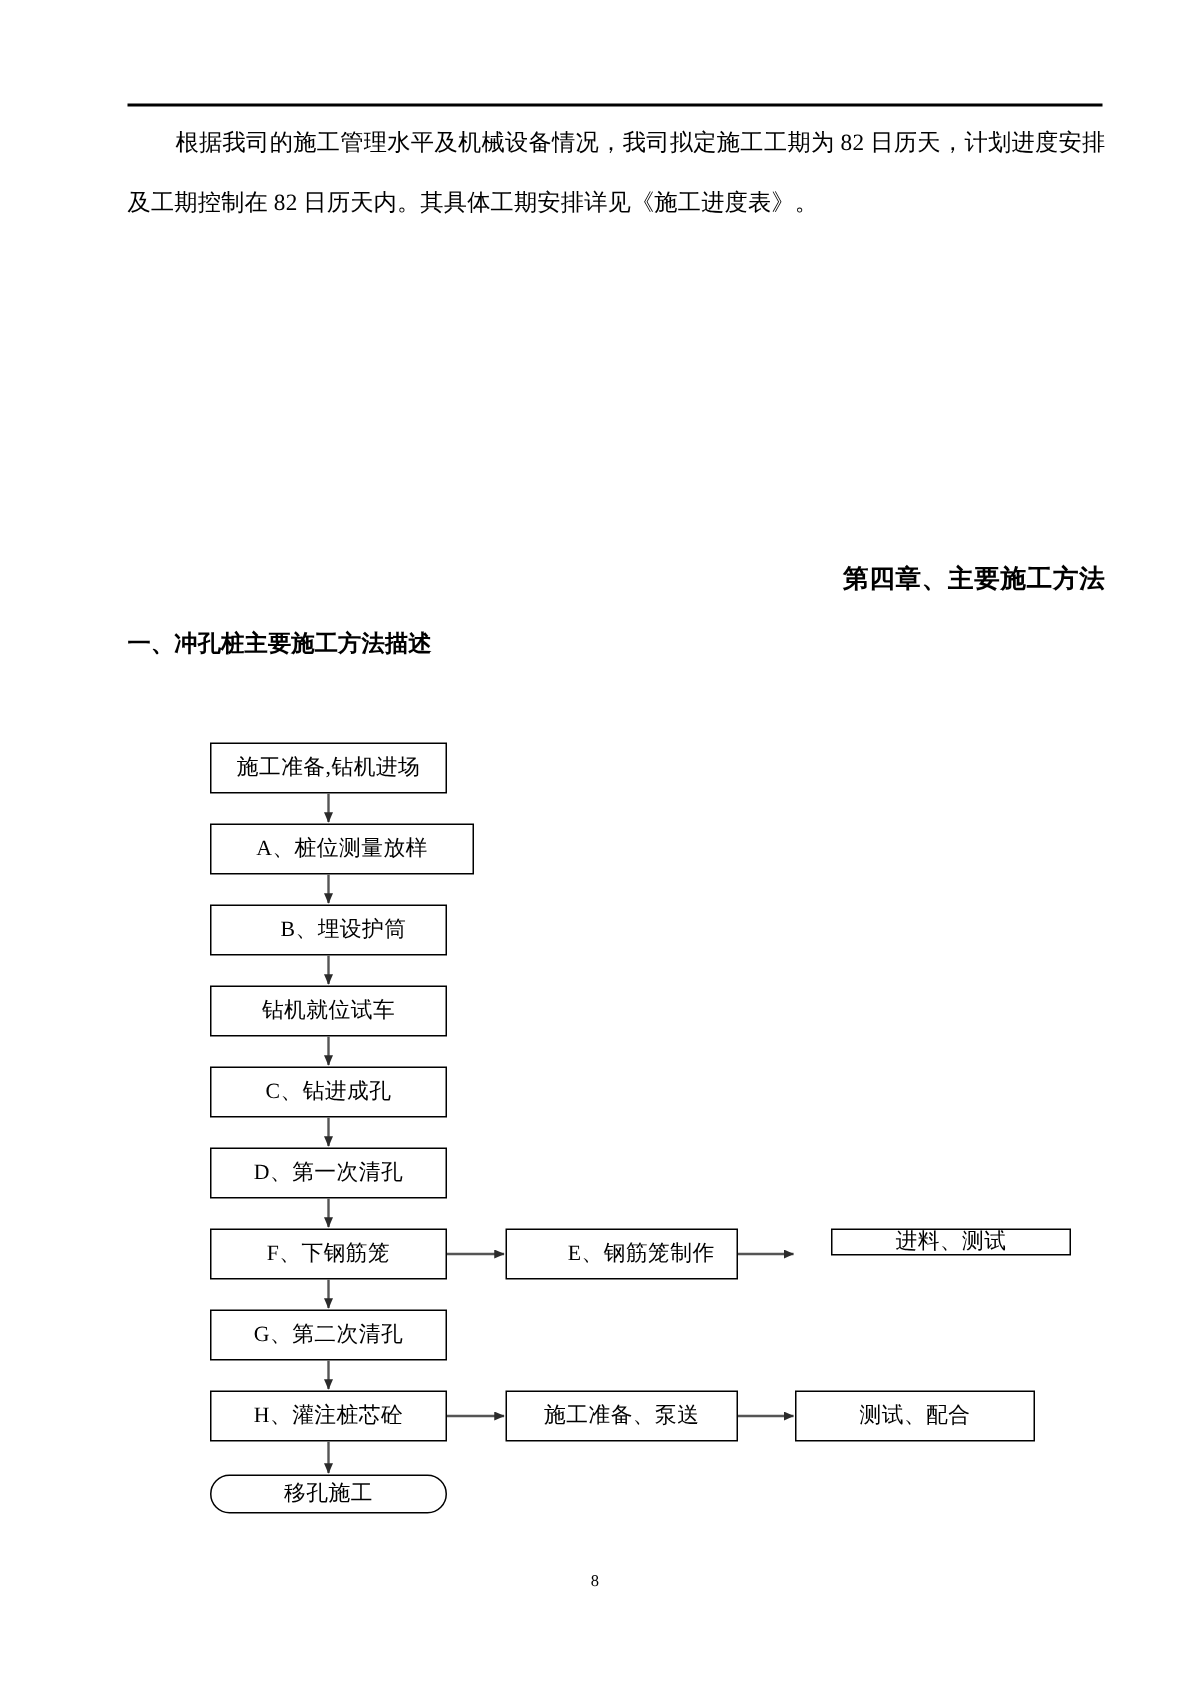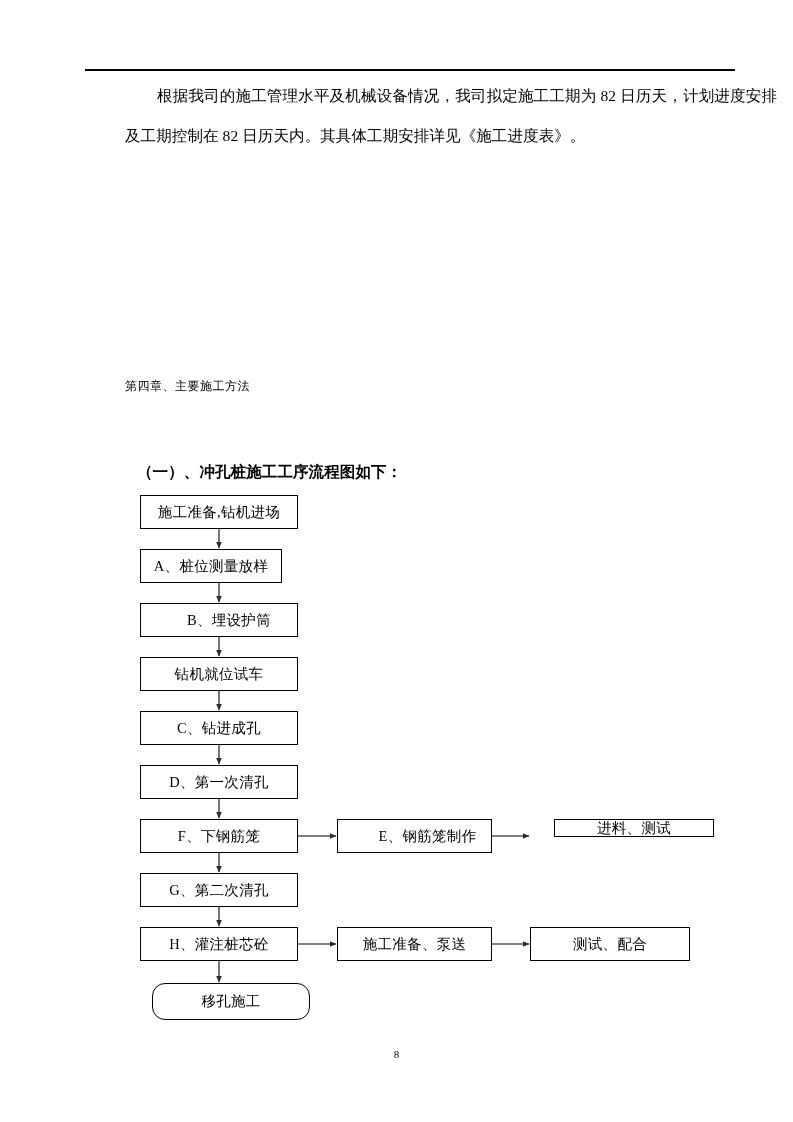--- a/index.html
+++ b/index.html
@@ -36,35 +36,34 @@
   
   .body-text {
     position: absolute;
     left: 85px;
     width: 652px;
     font-size: 15.5px;
     line-height: 40px;
     text-align: justify;
     text-justify: inter-ideograph;
     letter-spacing: 0.1px;
-    margin-left: 40px;
   }
   .para {
     text-indent: 32px;
   }
   .heading-bold {
     font-weight: bold;
     font-size: 15.5px;
     line-height: 40px;
   }
   .chapter-title {
-    font-weight: normal;
-    font-size: 12px;
+    font-weight: bold;
+    font-size: 17px;
     line-height: 40px;
-    text-align: left;
+    text-align: right;
     letter-spacing: 0.5px;
   }
   .sub-heading {
     font-weight: bold;
     font-size: 15.5px;
     line-height: 40px;
     text-indent: 12px;
   }
 
   
@@ -110,22 +109,22 @@
 <div class="page">
 
   <div class="header-rule"></div>
 
   <div class="body-text para" style="top: 76px;">根据我司的施工管理水平及机械设备情况，我司拟定施工工期为 82 日历天，计划进度安排及工期控制在 82 日历天内。其具体工期安排详见《施工进度表》。</div>
 
 
 
   <div class="body-text chapter-title" style="top: 366px;">第四章、主要施工方法</div>
 
+  <div class="body-text heading-bold" style="top: 410px;">一、冲孔桩主要施工方法描述</div>
 
-  <div class="body-text sub-heading" style="top: 452px;">（一）、冲孔桩施工工序流程图如下：</div>
 
   <svg id="flowchart" width="793" height="1122">
     <defs>
       <marker id="arrowhead" markerWidth="7" markerHeight="7" refX="6.5" refY="3" orient="auto" markerUnits="userSpaceOnUse">
         <path d="M0,0 L7,3 L0,6 Z" fill="#2b2b2b"></path>
       </marker>
     </defs>
     <g id="connector-group" stroke="#555555" stroke-width="1.6" fill="none" marker-end="url(#arrowhead)">
         <line x1="219" y1="529" x2="219" y2="548"></line>
         <line x1="219" y1="583" x2="219" y2="602"></line>
@@ -138,29 +137,29 @@
         <line x1="219" y1="961" x2="219" y2="982"></line>
         <line x1="298" y1="836" x2="336" y2="836"></line>
         <line x1="492" y1="836" x2="529" y2="836"></line>
         <line x1="298" y1="944" x2="336" y2="944"></line>
         <line x1="492" y1="944" x2="529" y2="944"></line>
       </g>
   </svg>
 
   <div id="flowchart-boxes">
       <div class="fc-box" style="left: 140px; top: 495px; width: 158px; height: 34px;">施工准备,钻机进场</div>
-      <div class="fc-box" style="left: 140px; top: 549px; width: 142px; height: 34px;">A、桩位测量放样</div>
+      <div class="fc-box" style="left: 140px; top: 549px; width: 176px; height: 34px;">A、桩位测量放样</div>
       <div class="fc-box" style="left: 140px; top: 603px; width: 158px; height: 34px; padding-left: 20px;">B、埋设护筒</div>
       <div class="fc-box" style="left: 140px; top: 657px; width: 158px; height: 34px;">钻机就位试车</div>
       <div class="fc-box" style="left: 140px; top: 711px; width: 158px; height: 34px;">C、钻进成孔</div>
       <div class="fc-box" style="left: 140px; top: 765px; width: 158px; height: 34px;">D、第一次清孔</div>
       <div class="fc-box" style="left: 140px; top: 819px; width: 158px; height: 34px;">F、下钢筋笼</div>
       <div class="fc-box" style="left: 140px; top: 873px; width: 158px; height: 34px;">G、第二次清孔</div>
       <div class="fc-box" style="left: 140px; top: 927px; width: 158px; height: 34px;">H、灌注桩芯砼</div>
-      <div class="fc-box" style="left: 152px; top: 983px; width: 158px; height: 37px; border-radius: 13px;">移孔施工</div>
+      <div class="fc-box" style="left: 140px; top: 983px; width: 158px; height: 26px; border-radius: 13px;">移孔施工</div>
       <div class="fc-box" style="left: 337px; top: 819px; width: 155px; height: 34px; padding-left: 26px;">E、钢筋笼制作</div>
       <div class="fc-box" style="left: 554px; top: 819px; width: 160px; height: 18px;">进料、测试</div>
       <div class="fc-box" style="left: 337px; top: 927px; width: 155px; height: 34px;">施工准备、泵送</div>
       <div class="fc-box" style="left: 530px; top: 927px; width: 160px; height: 34px;">测试、配合</div>
     </div>
 
   <div class="page-number">8</div>
 
 </div>
 

